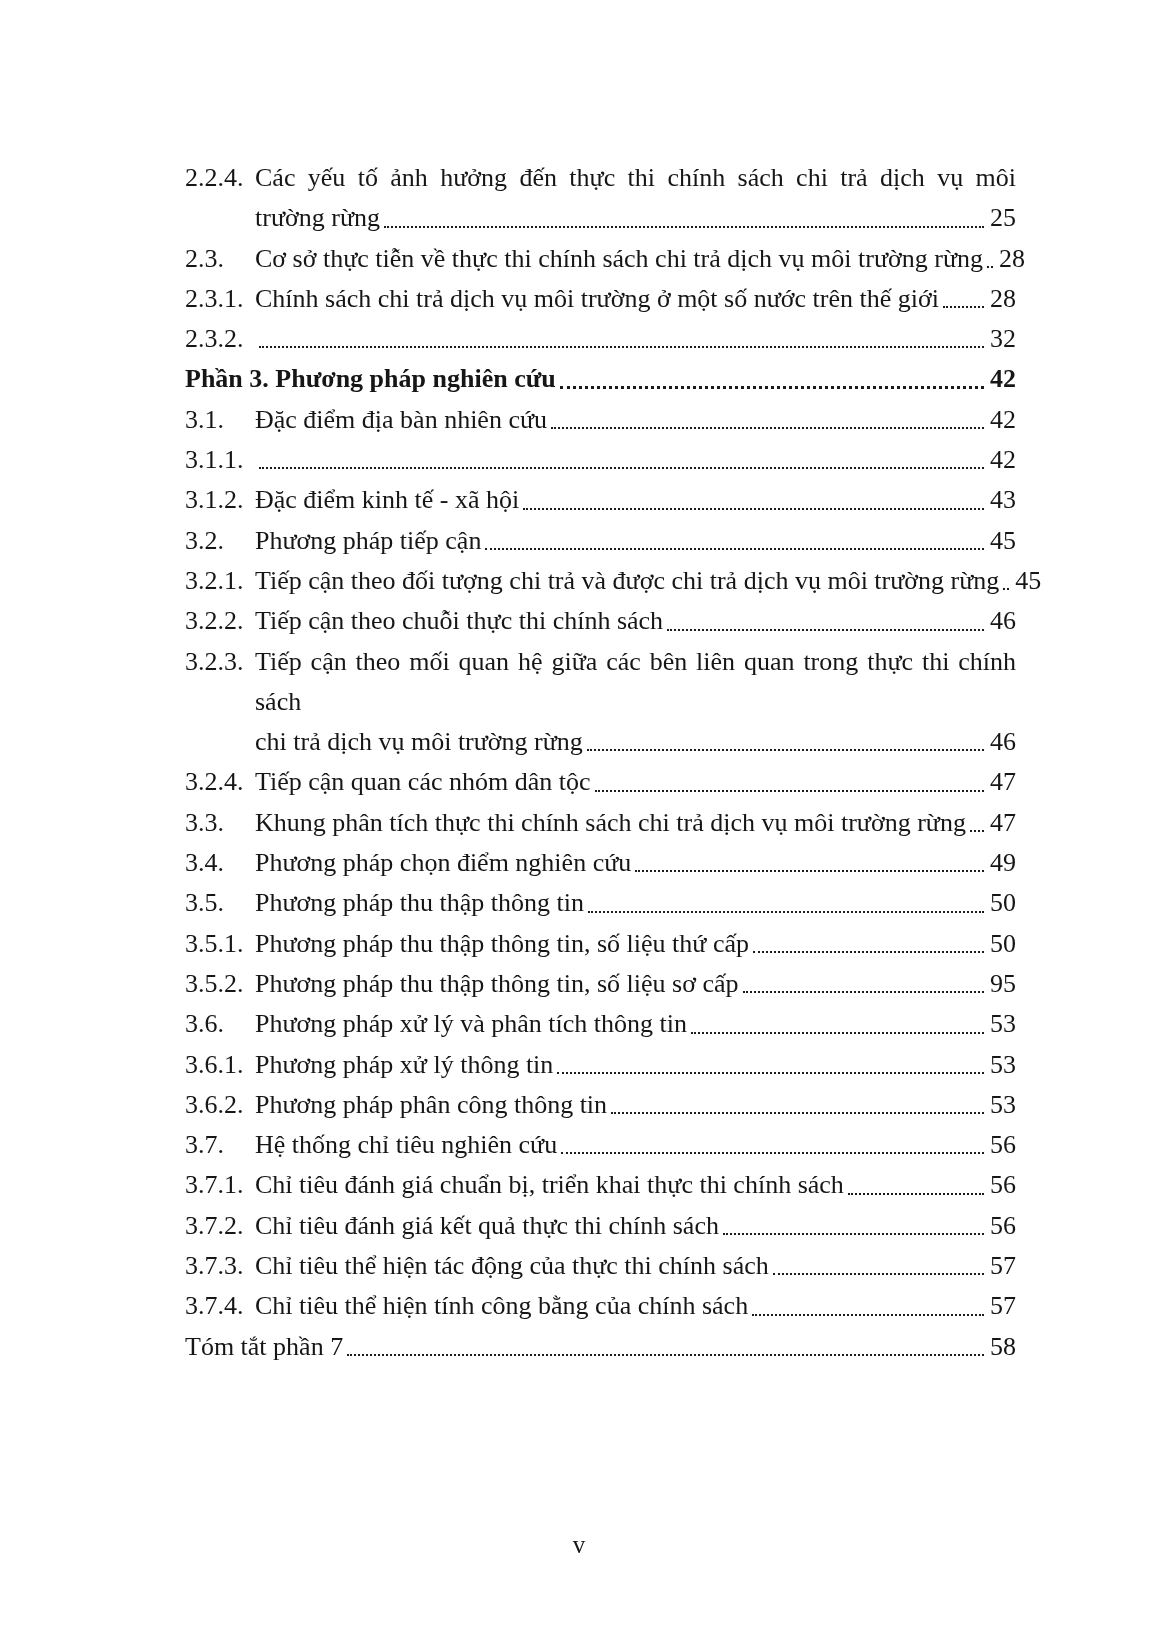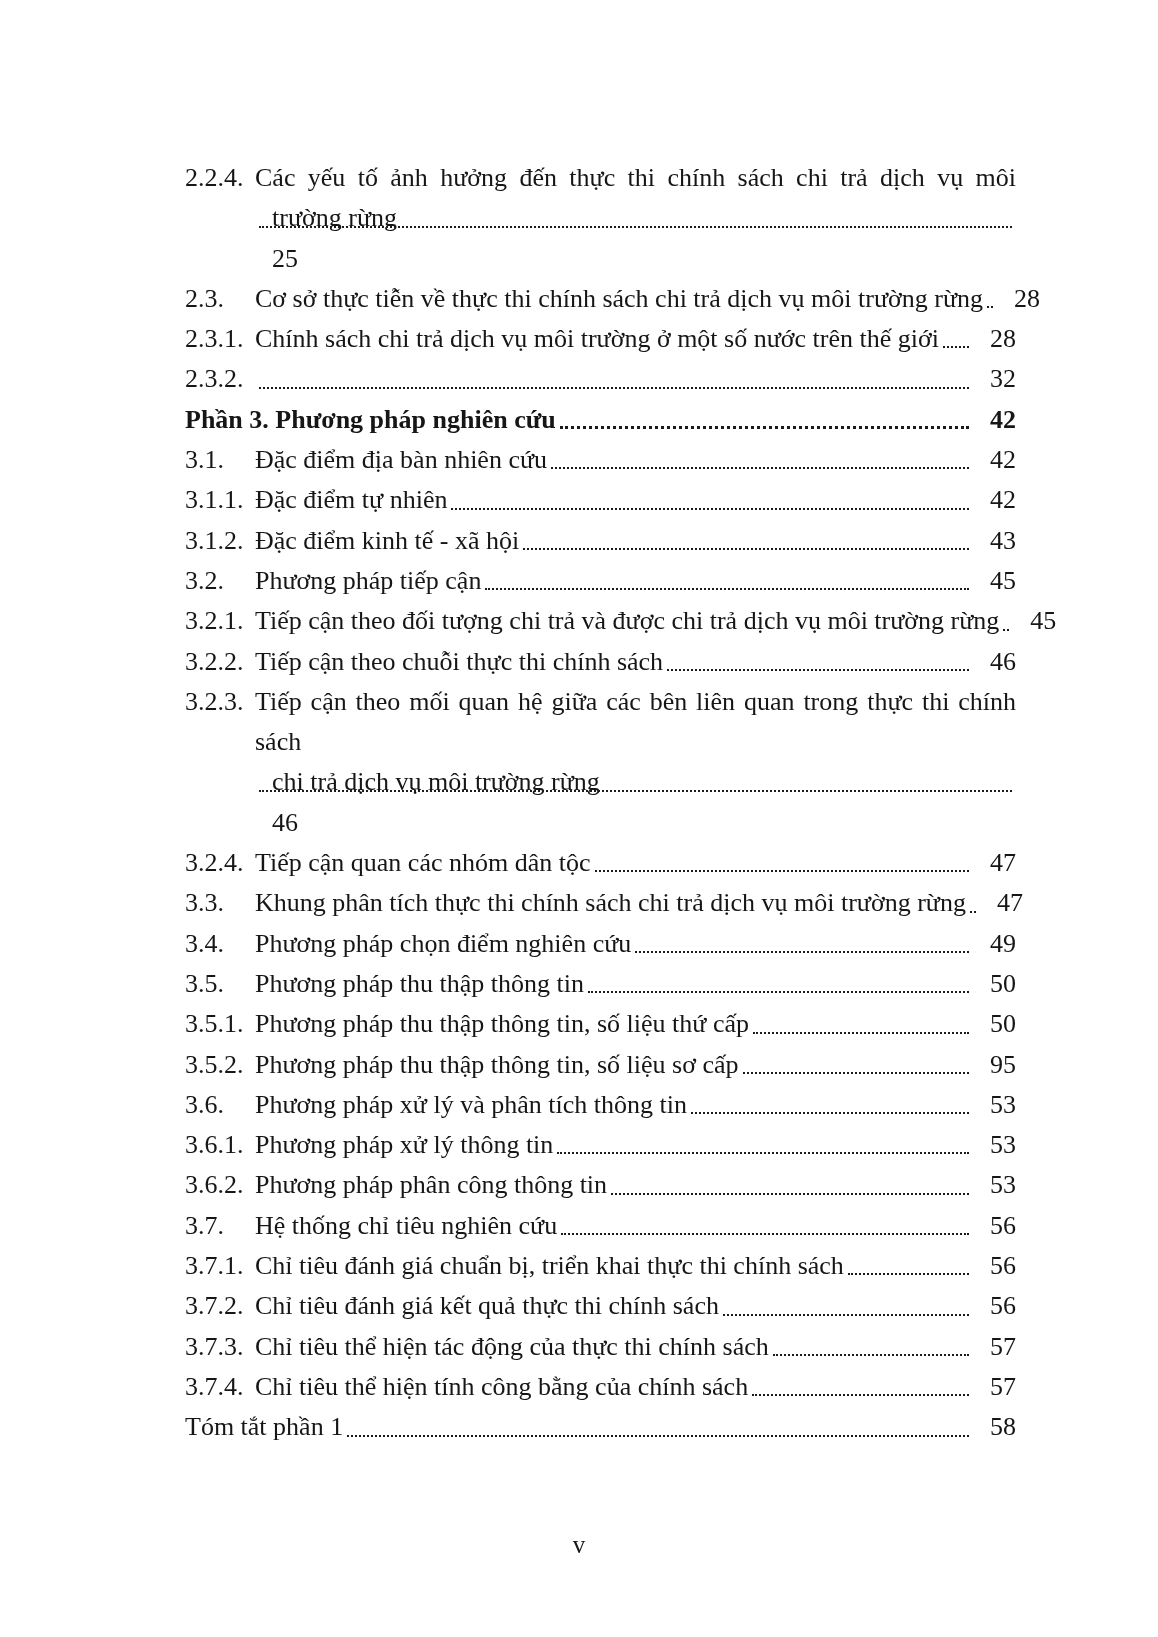--- a/index.html
+++ b/index.html
@@ -17,29 +17,29 @@
     width: 831px;
     font-size: 26px;
     line-height: 40.3px;
   }
   .row { display: flex; align-items: baseline; }
   .row.multi { align-items: flex-start; }
   .num { flex: 0 0 70px; }
   .title { white-space: nowrap; }
   .wrap { flex: 1 1 auto; min-width: 0; }
   .jline { text-align: justify; text-align-last: justify; }
-  .cline { display: flex; align-items: baseline; flex-direction: column; }
+  .cline { display: flex; align-items: baseline; }
   .dots { flex: 1 1 auto; align-self: stretch; position: relative; min-width: 14px; }
   .dots::after {
     content: "";
     position: absolute;
     left: 4px; right: 4px; bottom: 11px;
     border-bottom: 2.7px dotted #1b1b1b;
   }
-  .pageno { margin-left: 17px; }
+  .pageno { margin-left: 2px; }
   .bold { font-weight: bold; }
   .bold .dots::after { border-bottom-width: 3.3px; }
   .footer {
     position: absolute;
     top: 1531px; left: 0;
     width: 1158px;
     text-align: center;
     font-size: 25px;
   }
 </style>
@@ -89,21 +89,20 @@
 
   <div class="row">
     <span class="num">3.1.</span>
     <span class="title">Đặc điểm địa bàn nhiên cứu</span>
     <span class="dots"></span>
     <span class="pageno">42</span>
   </div>
 
   <div class="row">
     <span class="num">3.1.1.</span>
-    <span class="title">Đặc điểm tự nhiên</span>
     <span class="dots"></span>
     <span class="pageno">42</span>
   </div>
 
   <div class="row">
     <span class="num">3.1.2.</span>
     <span class="title">Đặc điểm kinh tế - xã hội</span>
     <span class="dots"></span>
     <span class="pageno">43</span>
   </div>
@@ -233,21 +232,21 @@
   </div>
 
   <div class="row">
     <span class="num">3.7.4.</span>
     <span class="title">Chỉ tiêu thể hiện tính công bằng của chính sách</span>
     <span class="dots"></span>
     <span class="pageno">57</span>
   </div>
 
   <div class="row">
-    <span class="title">Tóm tắt phần 1</span>
+    <span class="title">Tóm tắt phần 7</span>
     <span class="dots"></span>
     <span class="pageno">58</span>
   </div>
 
 </div>
 
 <div class="footer">
   <span>v</span>
 </div>
 

